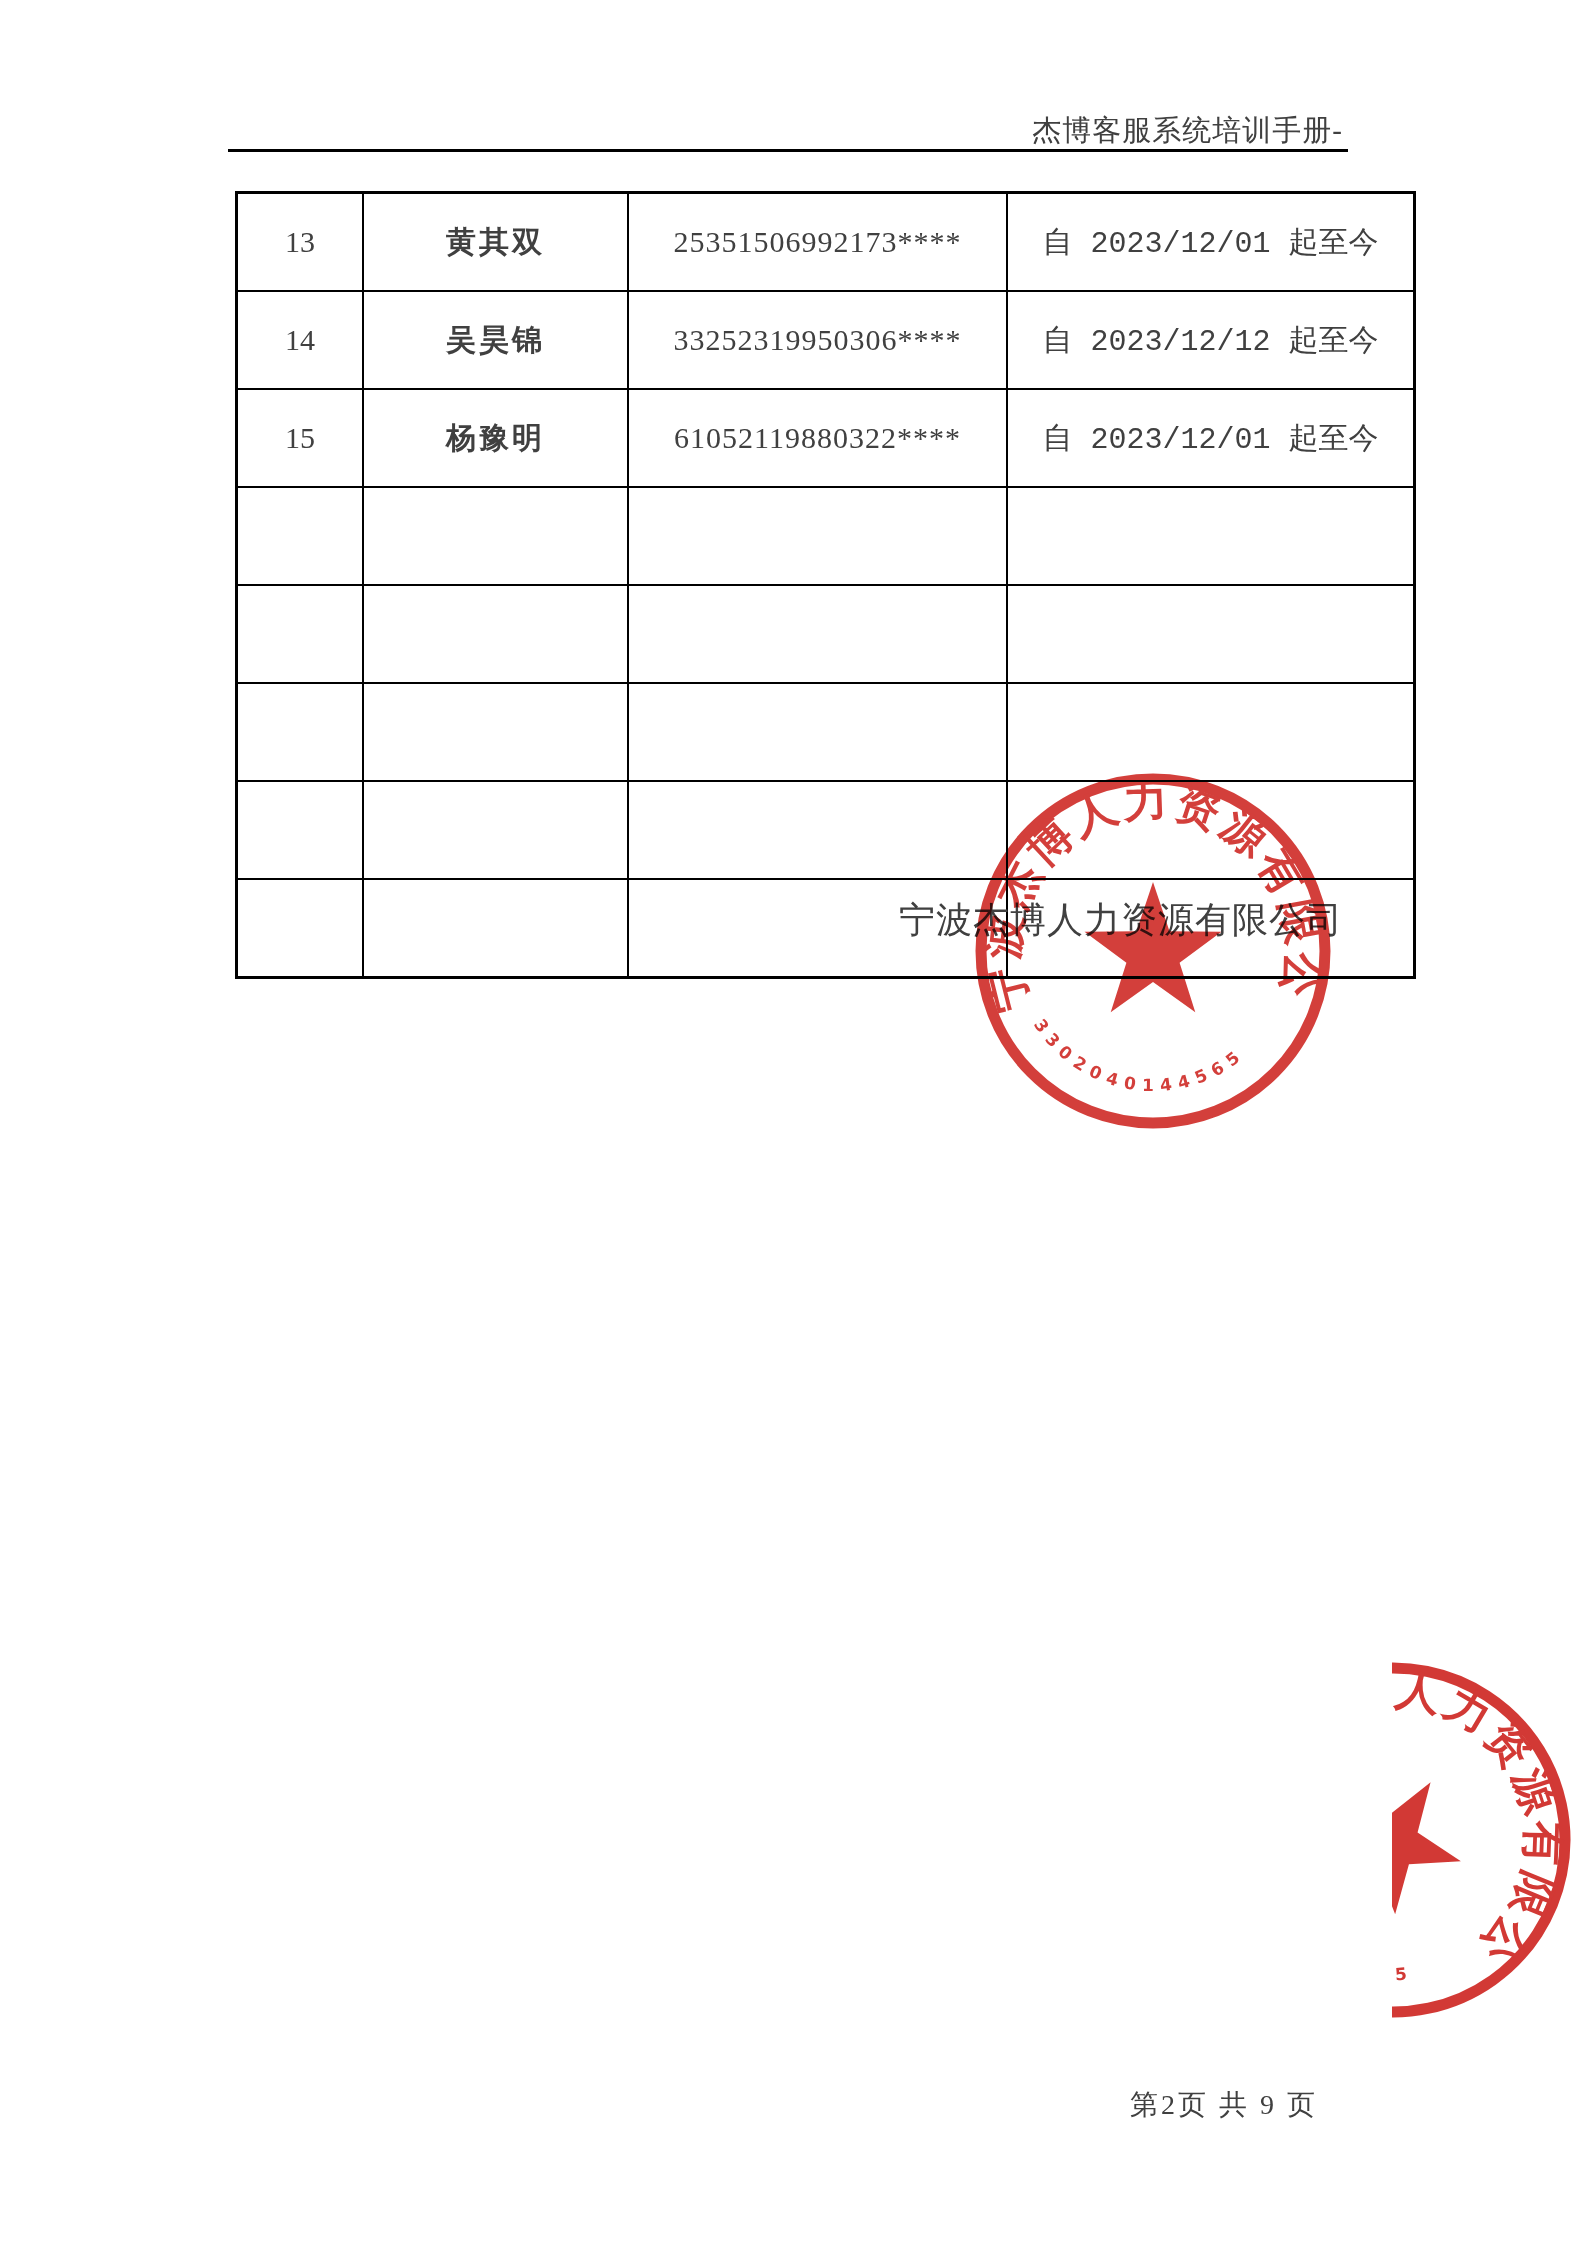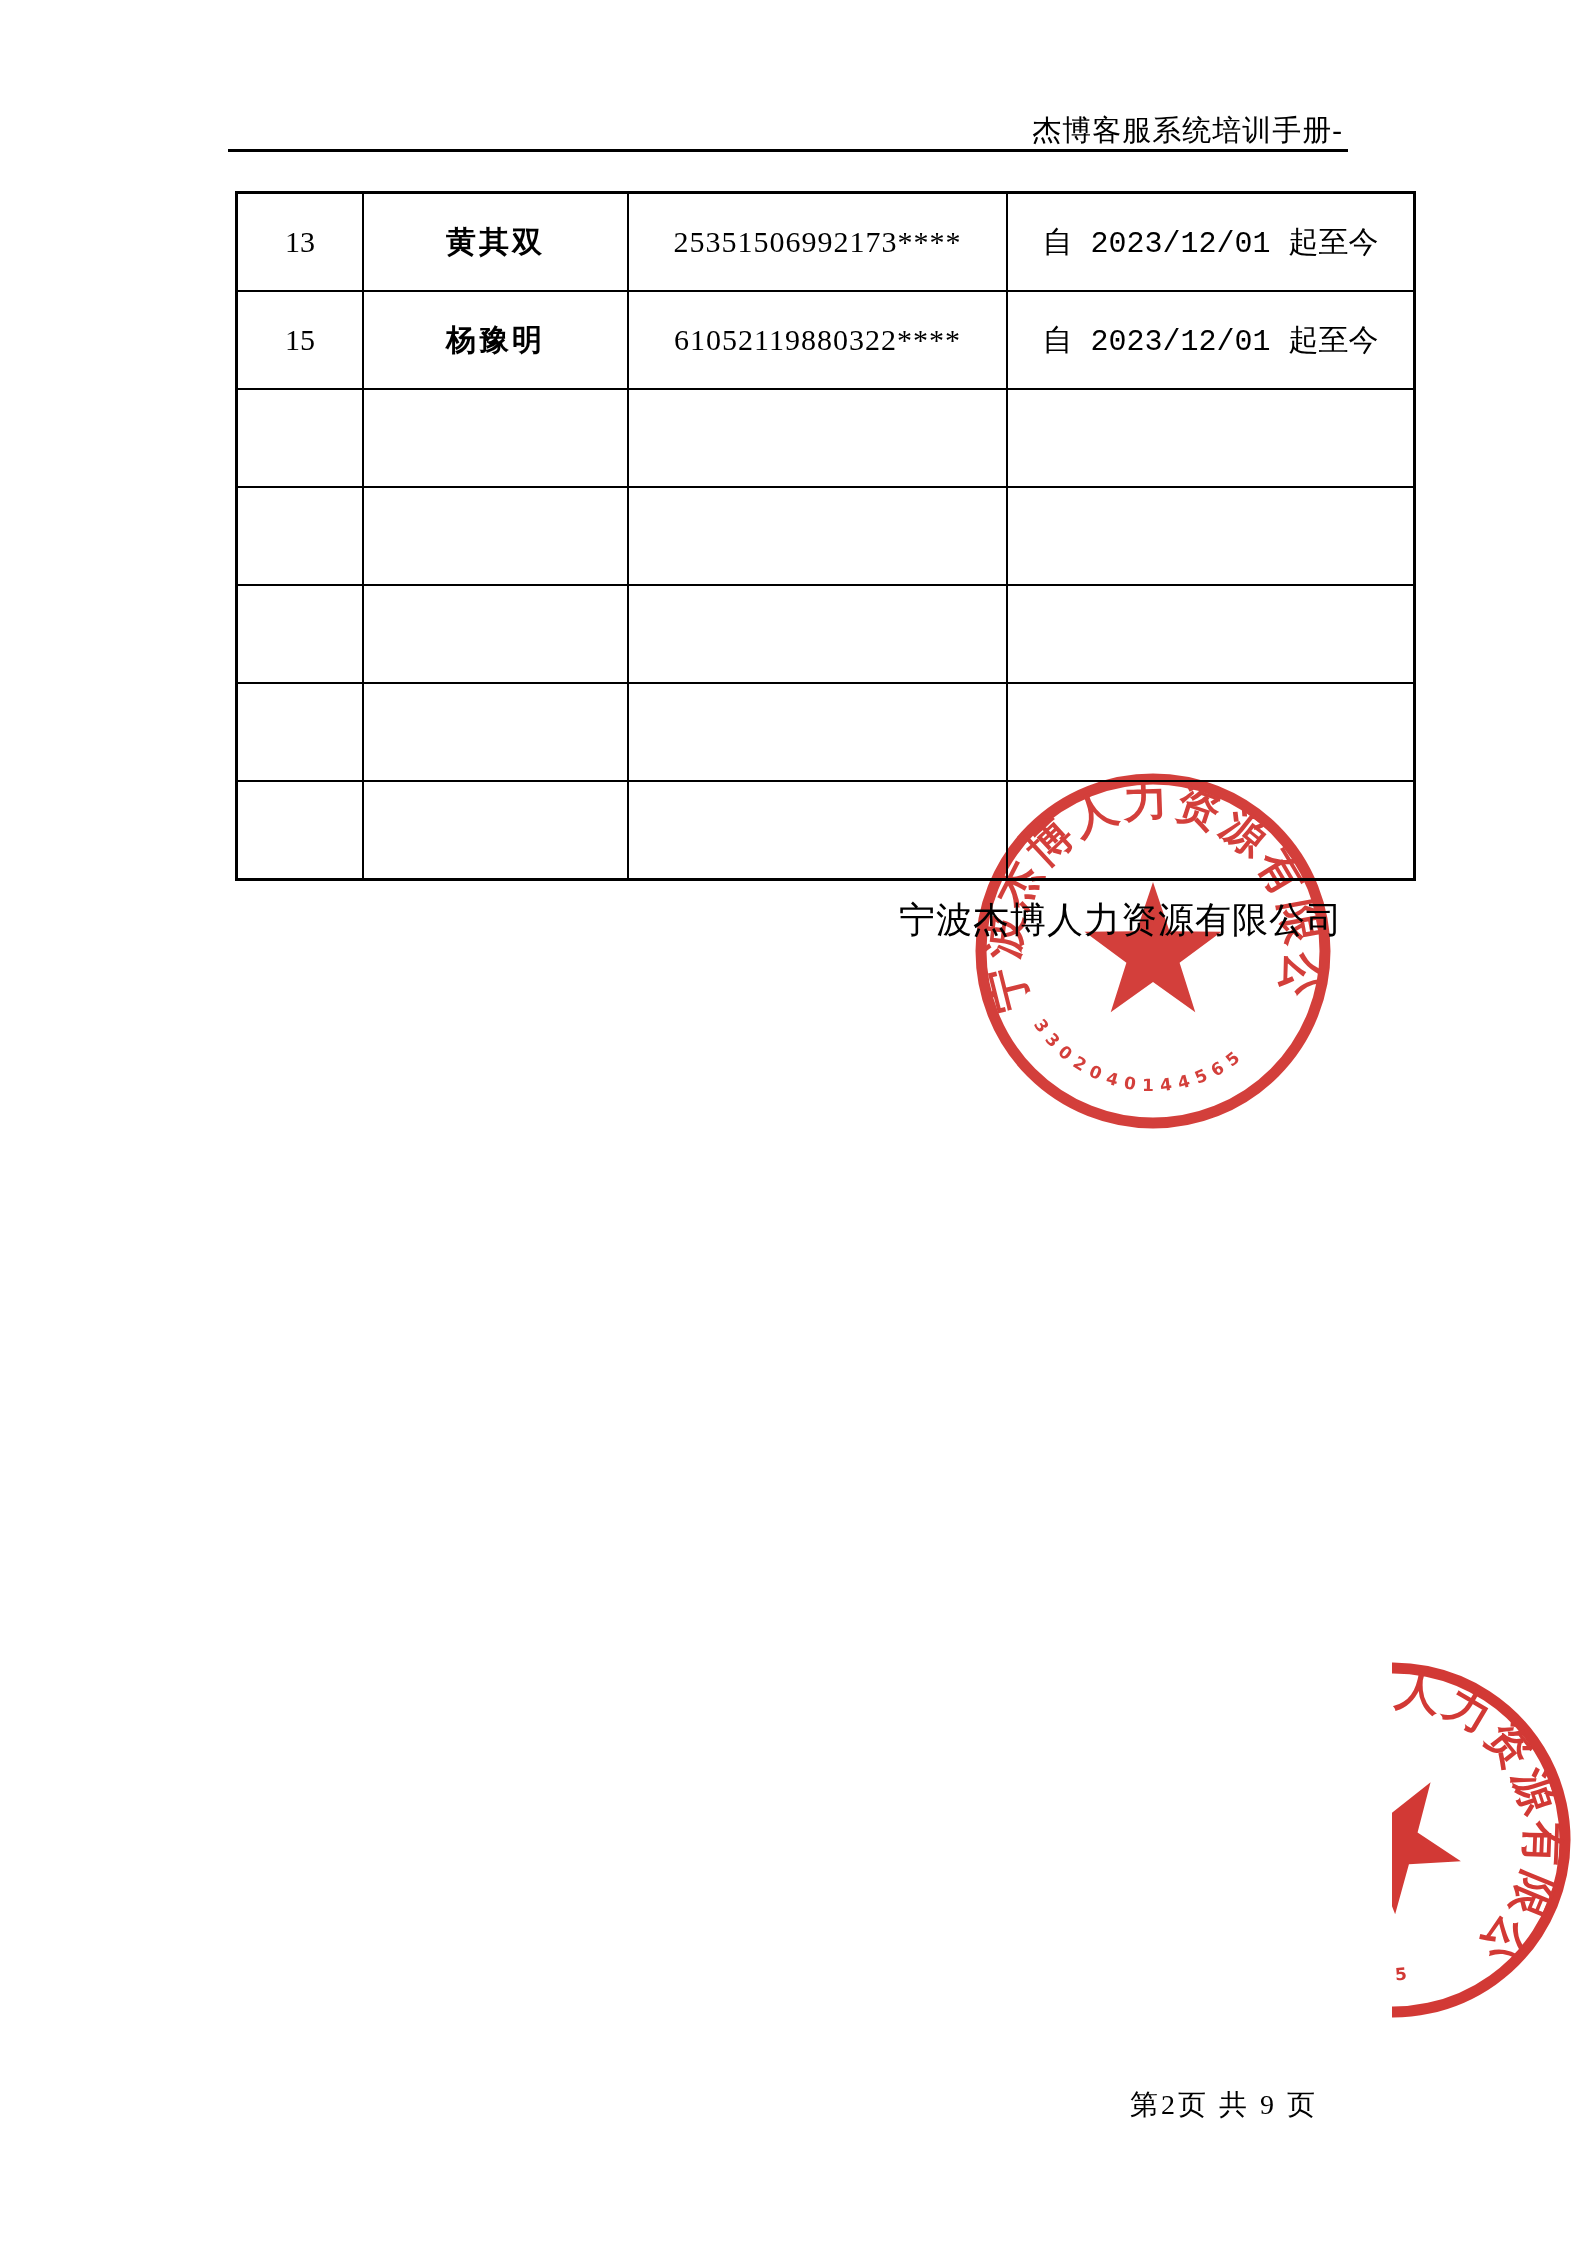--- a/index.html
+++ b/index.html
@@ -2,21 +2,21 @@
 <html><head>
 <meta charset="utf-8">
 <style>
   html,body{margin:0;padding:0;background:#ffffff;}
   .page{
     position:relative;
     width:1587px;height:2245px;
     background:#ffffff;
     overflow:hidden;
     font-family:"Liberation Serif","DejaVu Serif",serif;
-    color:#000000;
+    color:#404040;
   }
   
   .header-title{
     position:absolute;top:111px;right:244px;
     font-size:29px;letter-spacing:1px;white-space:nowrap;
   }
   .header-rule{
     position:absolute;left:228px;top:149px;width:1120px;height:3px;
     background:#000;
   }
@@ -88,20 +88,26 @@
 
   <table class="roster">
     <tbody>
       <tr>
         <td class="col-no">13</td>
         <td class="col-name cell-name">黄其双</td>
         <td class="col-id cell-id">25351506992173****</td>
         <td class="col-period cell-period">自 2023/12/01 起至今</td>
       </tr>
       <tr>
+        <td class="col-no">14</td>
+        <td class="col-name cell-name">吴昊锦</td>
+        <td class="col-id cell-id">33252319950306****</td>
+        <td class="col-period cell-period">自 2023/12/12 起至今</td>
+      </tr>
+      <tr>
         <td class="col-no">15</td>
         <td class="col-name cell-name">杨豫明</td>
         <td class="col-id cell-id">61052119880322****</td>
         <td class="col-period cell-period">自 2023/12/01 起至今</td>
       </tr>
       <tr>
         <td class="col-no"></td>
         <td class="col-name"></td>
         <td class="col-id"></td>
         <td class="col-period"></td>

